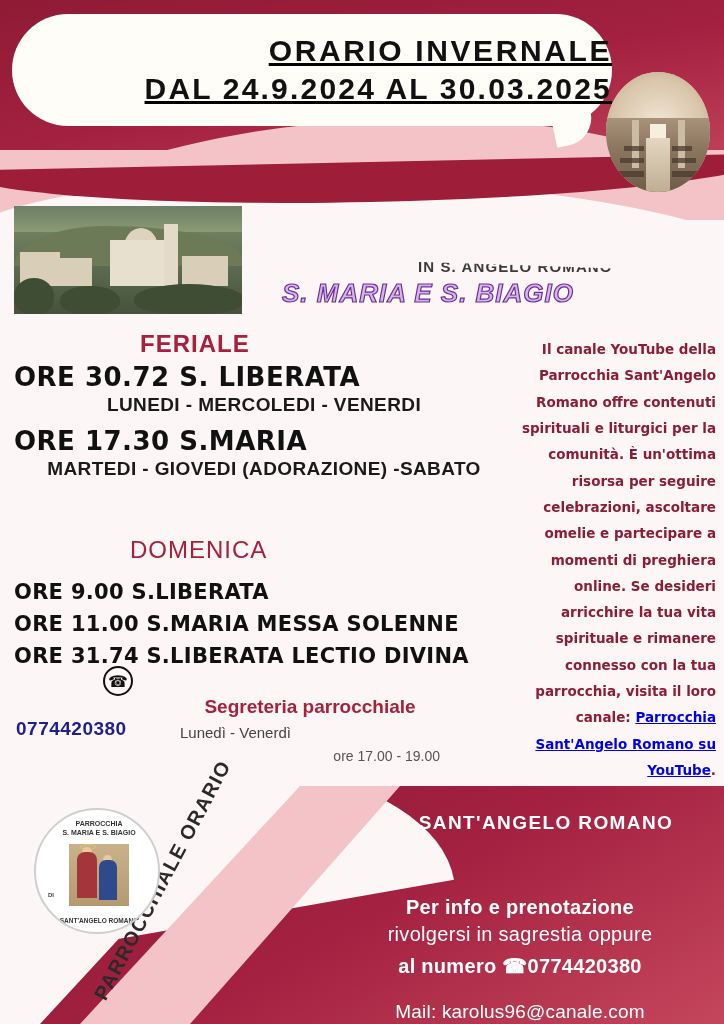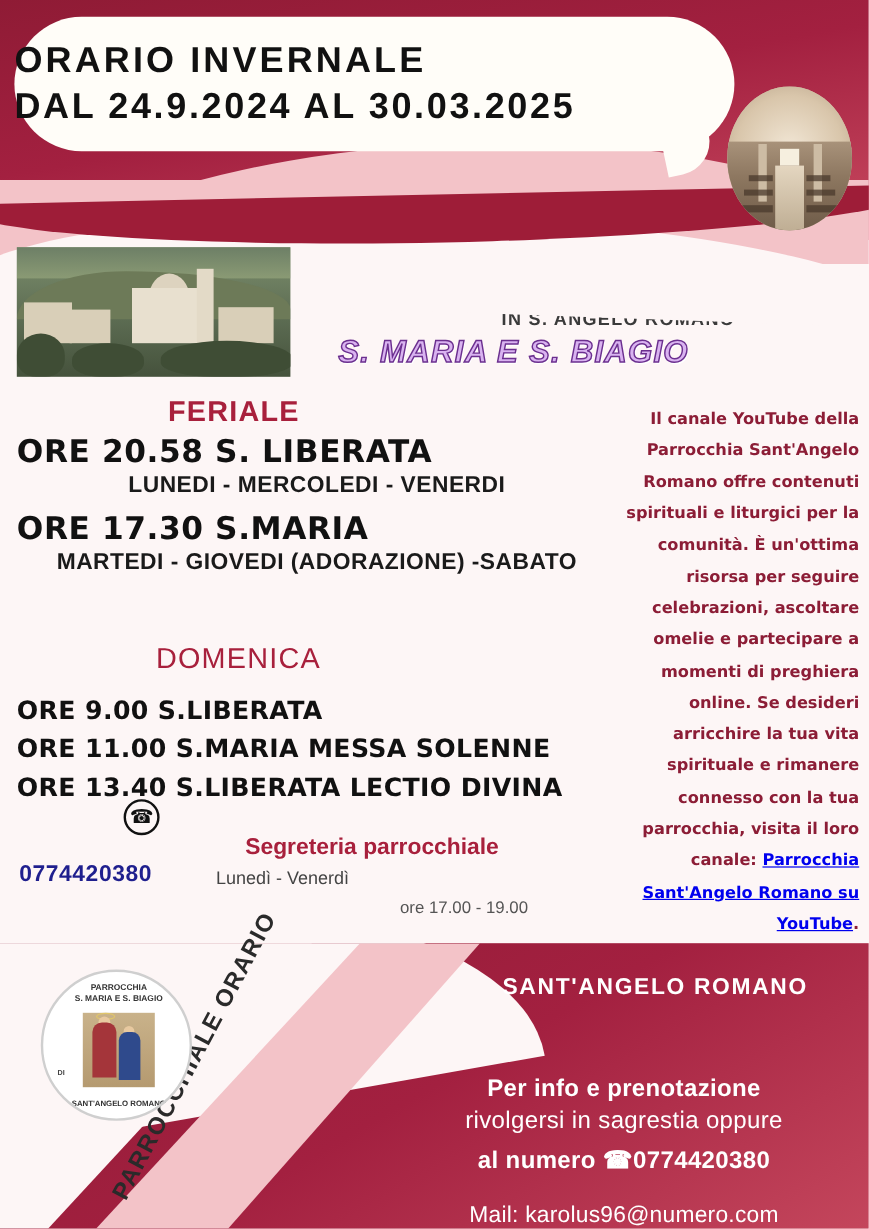--- a/index.html
+++ b/index.html
@@ -23,21 +23,21 @@
     background: #f3c3c8;
     border-radius: 50% 50% 0 0 / 100% 100% 0 0;
     transform: rotate(-3deg);
   }
   .title-bubble {
     position: absolute; left: 12px; top: 14px; width: 600px; height: 112px;
     background: #fffdf8;
     border-radius: 58px 58px 58px 58px / 58px 58px 58px 58px;
     z-index: 3;
     display: flex; flex-direction: column;
-    align-items: flex-start; justify-content: center;
+    align-items: flex-end; justify-content: center; text-decoration: underline;
   }
   .title-bubble::after {
     content: ""; position: absolute; right: 18px; bottom: -18px;
     width: 40px; height: 28px; background: #fffdf8;
     border-radius: 0 0 40px 0;
     transform: rotate(-12deg);
   }
   .title-line1 {
     font-size: 30px; font-weight: bold; letter-spacing: 2.6px;
     color: #111; white-space: nowrap;
@@ -322,31 +322,31 @@
   <div class="vp-tree" style="left:46px; top:80px; width:60px; height:28px;"></div>
   <div class="vp-tree" style="left:120px; top:78px; width:110px; height:30px;"></div>
 </div>
 
 <div class="parrocchia">Parrocchia</div>
 <div class="in-sangelo">IN S. ANGELO ROMANO</div>
 <div class="smaria-biagio">S. MARIA E S. BIAGIO</div>
 
 <div class="feriale-head">FERIALE</div>
 <div class="sched">
-  <div class="line-big">ORE 20.58 S. LIBERATA</div>
+  <div class="line-big">ORE 30.72 S. LIBERATA</div>
   <div class="line-sub">LUNEDI - MERCOLEDI - VENERDI</div>
   <div class="line-big">ORE 17.30 S.MARIA</div>
   <div class="line-sub">MARTEDI - GIOVEDI (ADORAZIONE) -SABATO</div>
 </div>
 
 <div class="domenica-head">DOMENICA</div>
 <div class="dom-list">
   <div class="dom-line">ORE 9.00 S.LIBERATA</div>
   <div class="dom-line">ORE 11.00 S.MARIA MESSA SOLENNE</div>
-  <div class="dom-line">ORE 13.40 S.LIBERATA LECTIO DIVINA</div>
+  <div class="dom-line">ORE 31.74 S.LIBERATA LECTIO DIVINA</div>
 </div>
 
 <div class="yt-block">
   <span>Il canale YouTube della Parrocchia Sant'Angelo Romano offre contenuti spirituali e liturgici per la comunità. È un'ottima risorsa per seguire celebrazioni, ascoltare omelie e partecipare a momenti di preghiera online. Se desideri arricchire la tua vita spirituale e rimanere connesso con la tua parrocchia, visita il loro canale: </span><a class="yt-link" href="#">Parrocchia Sant'Angelo Romano su YouTube</a><span>.</span>
 </div>
 
 <div class="phone-circle">☎</div>
 <div class="phone-number">0774420380</div>
 
 <div class="segreteria-title">Segreteria parrocchiale</div>
@@ -360,21 +360,21 @@
 
 <div class="parrocchiale-orario">PARROCCHIALE ORARIO</div>
 <div class="sant-angelo">SANT'ANGELO ROMANO</div>
 
 <div class="info-block">
   <div class="info-l1">Per info e prenotazione</div>
   <div class="info-l2">rivolgersi in sagrestia oppure</div>
   <div class="info-l3">
     <span>al numero </span><span>☎</span><span>0774420380</span>
   </div>
-  <div class="info-mail">Mail: karolus96@numero.com</div>
+  <div class="info-mail">Mail: karolus96@canale.com</div>
 </div>
 
 <div class="logo">
   <div class="logo-top-text">PARROCCHIA<br>S. MARIA E S. BIAGIO</div>
   <div class="logo-de">DI</div>
   <div class="logo-art">
     <div class="la-halo"></div>
     <div class="la-fig1head"></div>
     <div class="la-fig1"></div>
     <div class="la-fig2head"></div>

